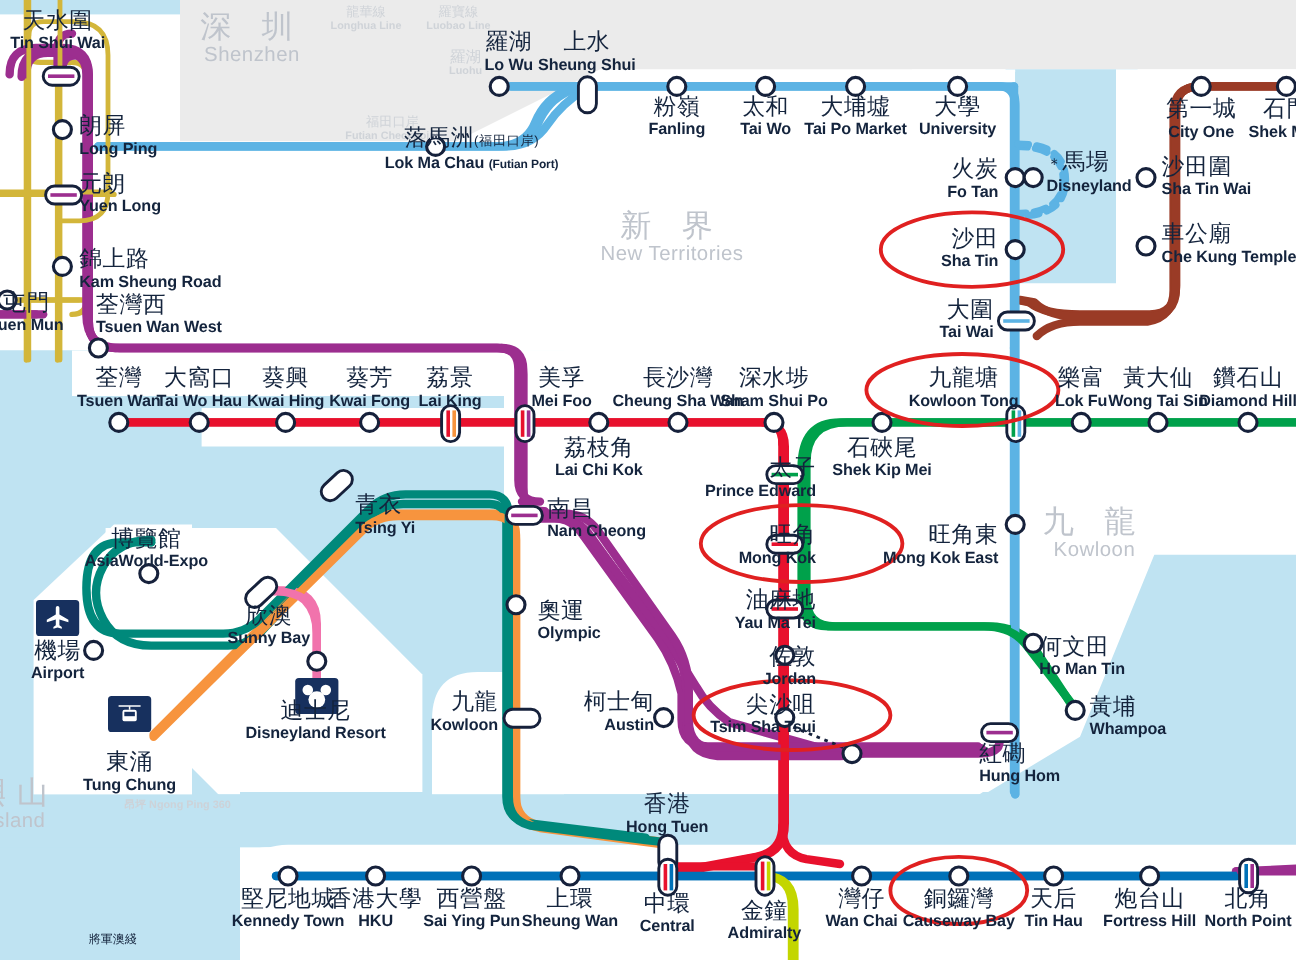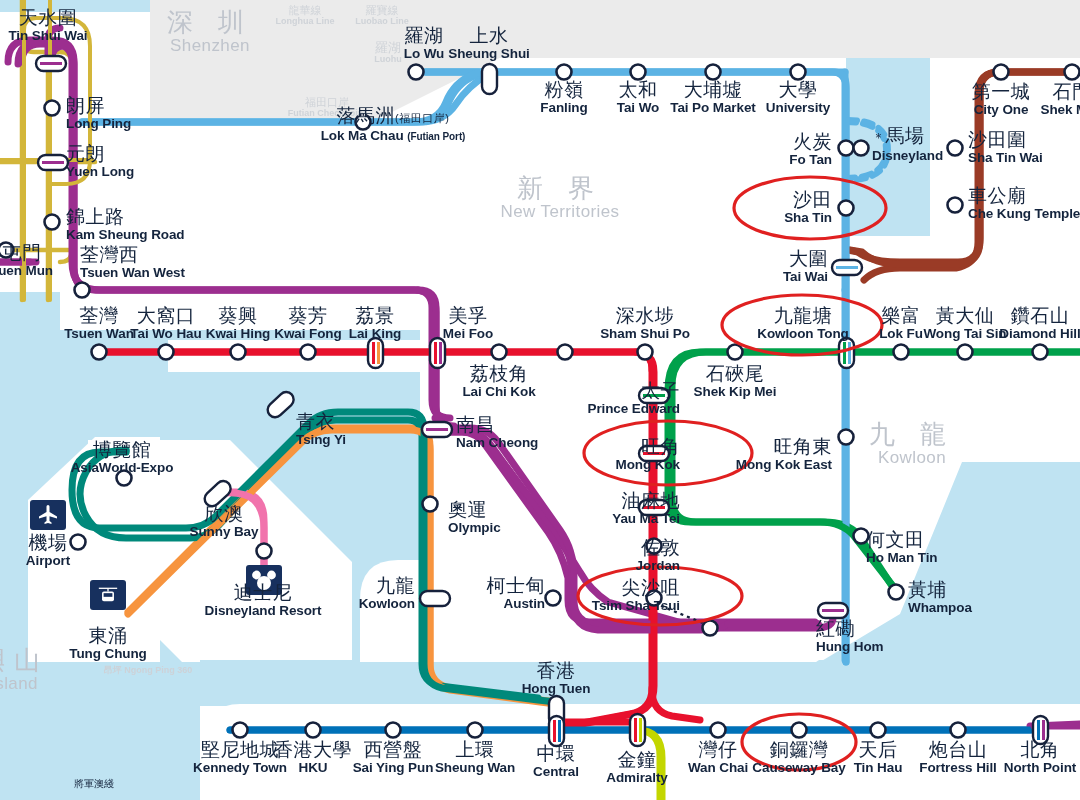--- a/index.html
+++ b/index.html
@@ -634,20 +634,24 @@
       <div class="en">Kwai Fong</div>
     </div>
     <div class="stn c" style="left:375px;top:306px;">
       <div class="zh">荔景</div>
       <div class="en">Lai King</div>
     </div>
     <div class="stn c" style="left:468px;top:306px;">
       <div class="zh">美孚</div>
       <div class="en">Mei Foo</div>
     </div>
+    <div class="stn c" style="left:565px;top:306px;">
+      <div class="zh">長沙灣</div>
+      <div class="en">Cheung Sha Wan</div>
+    </div>
     <div class="stn c" style="left:645px;top:306px;">
       <div class="zh">深水埗</div>
       <div class="en">Sham Shui Po</div>
     </div>
     <div class="stn c" style="left:499px;top:364px;">
       <div class="zh">荔枝角</div>
       <div class="en">Lai Chi Kok</div>
     </div>
     <div class="stn c" style="left:803px;top:306px;">
       <div class="zh">九龍塘</div>

